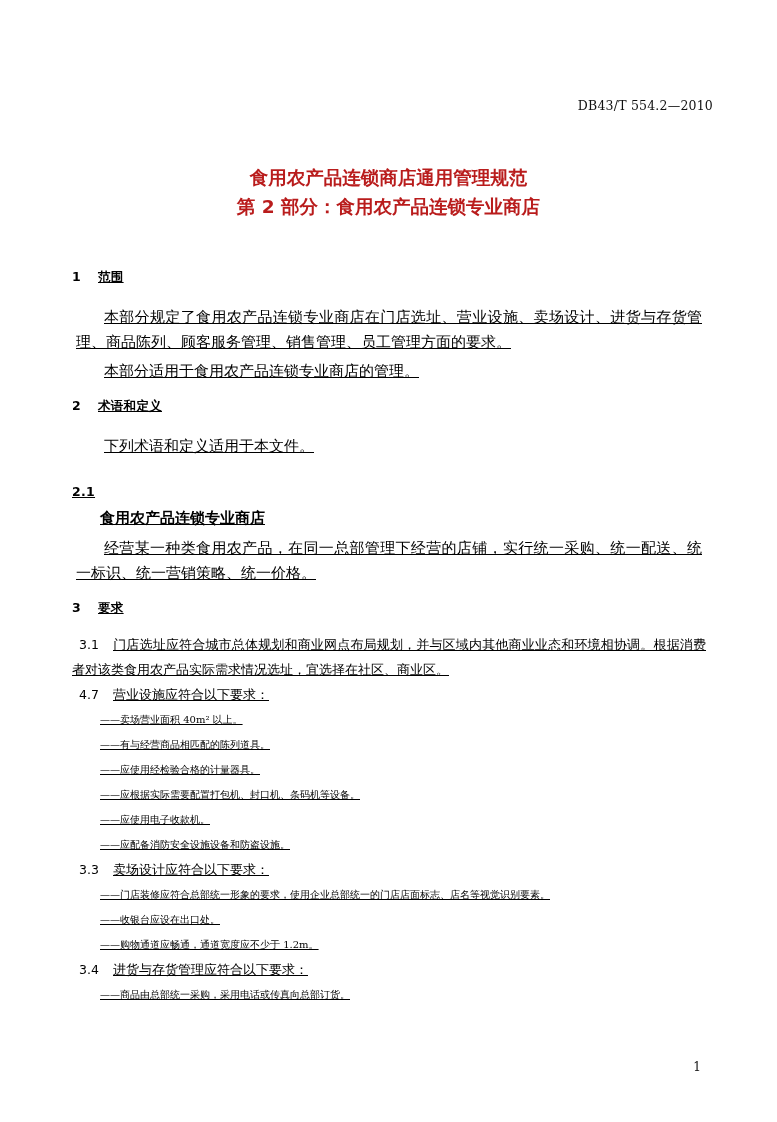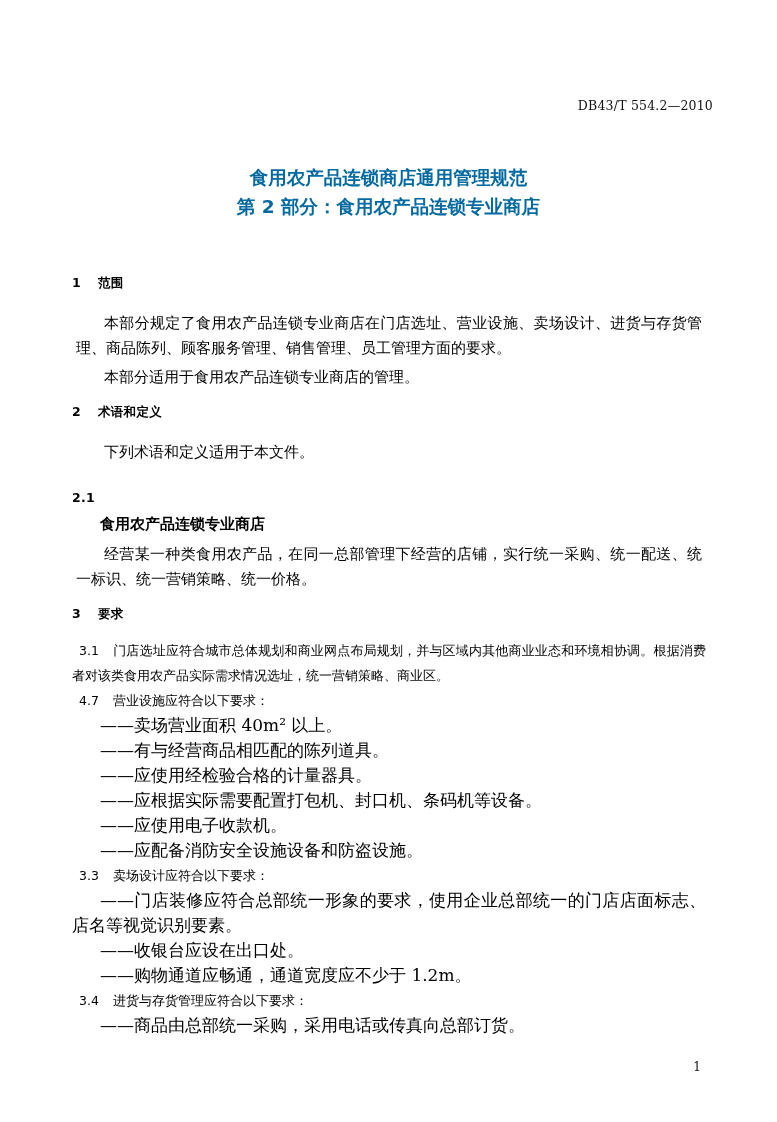--- a/index.html
+++ b/index.html
@@ -31,30 +31,31 @@
   .doc-title {
     position: absolute;
     top: 163px;
     left: 0;
     width: 777px;
     text-align: center;
     font-family: "DejaVu Sans", "Liberation Sans", sans-serif;
     font-weight: bold;
     font-size: 18.5px;
     line-height: 29px;
-    color: #0369a1;
+    color: #b91c1c;
   }
   .doc-title .line2 {
     display: block;
   }
   .content {
     position: absolute;
-    top: 261px;
+    top: 255px;
     left: 72px;
     width: 634px;
+    text-decoration: underline;
   }
   .clause-head {
     font-family: "DejaVu Sans", "Liberation Sans", sans-serif;
     font-weight: bold;
     font-size: 12.5px;
     margin: 14px 0 8px 0;
     letter-spacing: 0.3px;
   }
   .clause-head .num {
     display: inline-block;
@@ -86,21 +87,21 @@
   }
   .sub-clause .snum {
     font-family: "DejaVu Sans", "Liberation Sans", sans-serif;
     font-size: 12.5px;
     display: inline-block;
     min-width: 34px;
     margin-left: 7px;
   }
   .dash-item {
     font-family: "DejaVu Serif", "Liberation Serif", serif;
-    font-size: 17px;
+    font-size: 10px;
     line-height: 25px;
     margin: 0;
     text-indent: 28px;
     text-align: justify;
   }
   .gap-sm { height: 7px; }
   .page-number {
     position: absolute;
     bottom: 48px;
     right: 76px;
@@ -139,21 +140,21 @@
     <div class="clause-head">2.1</div>
     <p class="term">食用农产品连锁专业商店</p>
     <p class="body indent">经营某一种类食用农产品，在同一总部管理下经营的店铺，实行统一采购、统一配送、统一标识、统一营销策略、统一价格。</p>
 
     <div class="clause-head">
       <span class="num">3</span><span>要求</span>
     </div>
     <div class="gap-sm"></div>
 
     <p class="sub-clause">
-      <span class="snum">3.1</span><span>门店选址应符合城市总体规划和商业网点布局规划，并与区域内其他商业业态和环境相协调。根据消费者对该类食用农产品实际需求情况选址，统一营销策略、商业区。</span>
+      <span class="snum">3.1</span><span>门店选址应符合城市总体规划和商业网点布局规划，并与区域内其他商业业态和环境相协调。根据消费者对该类食用农产品实际需求情况选址，宜选择在社区、商业区。</span>
     </p>
 
     <p class="sub-clause">
       <span class="snum">4.7</span><span>营业设施应符合以下要求：</span>
     </p>
     <p class="dash-item">——卖场营业面积 40m² 以上。</p>
     <p class="dash-item">——有与经营商品相匹配的陈列道具。</p>
     <p class="dash-item">——应使用经检验合格的计量器具。</p>
     <p class="dash-item">——应根据实际需要配置打包机、封口机、条码机等设备。</p>
     <p class="dash-item">——应使用电子收款机。</p>

